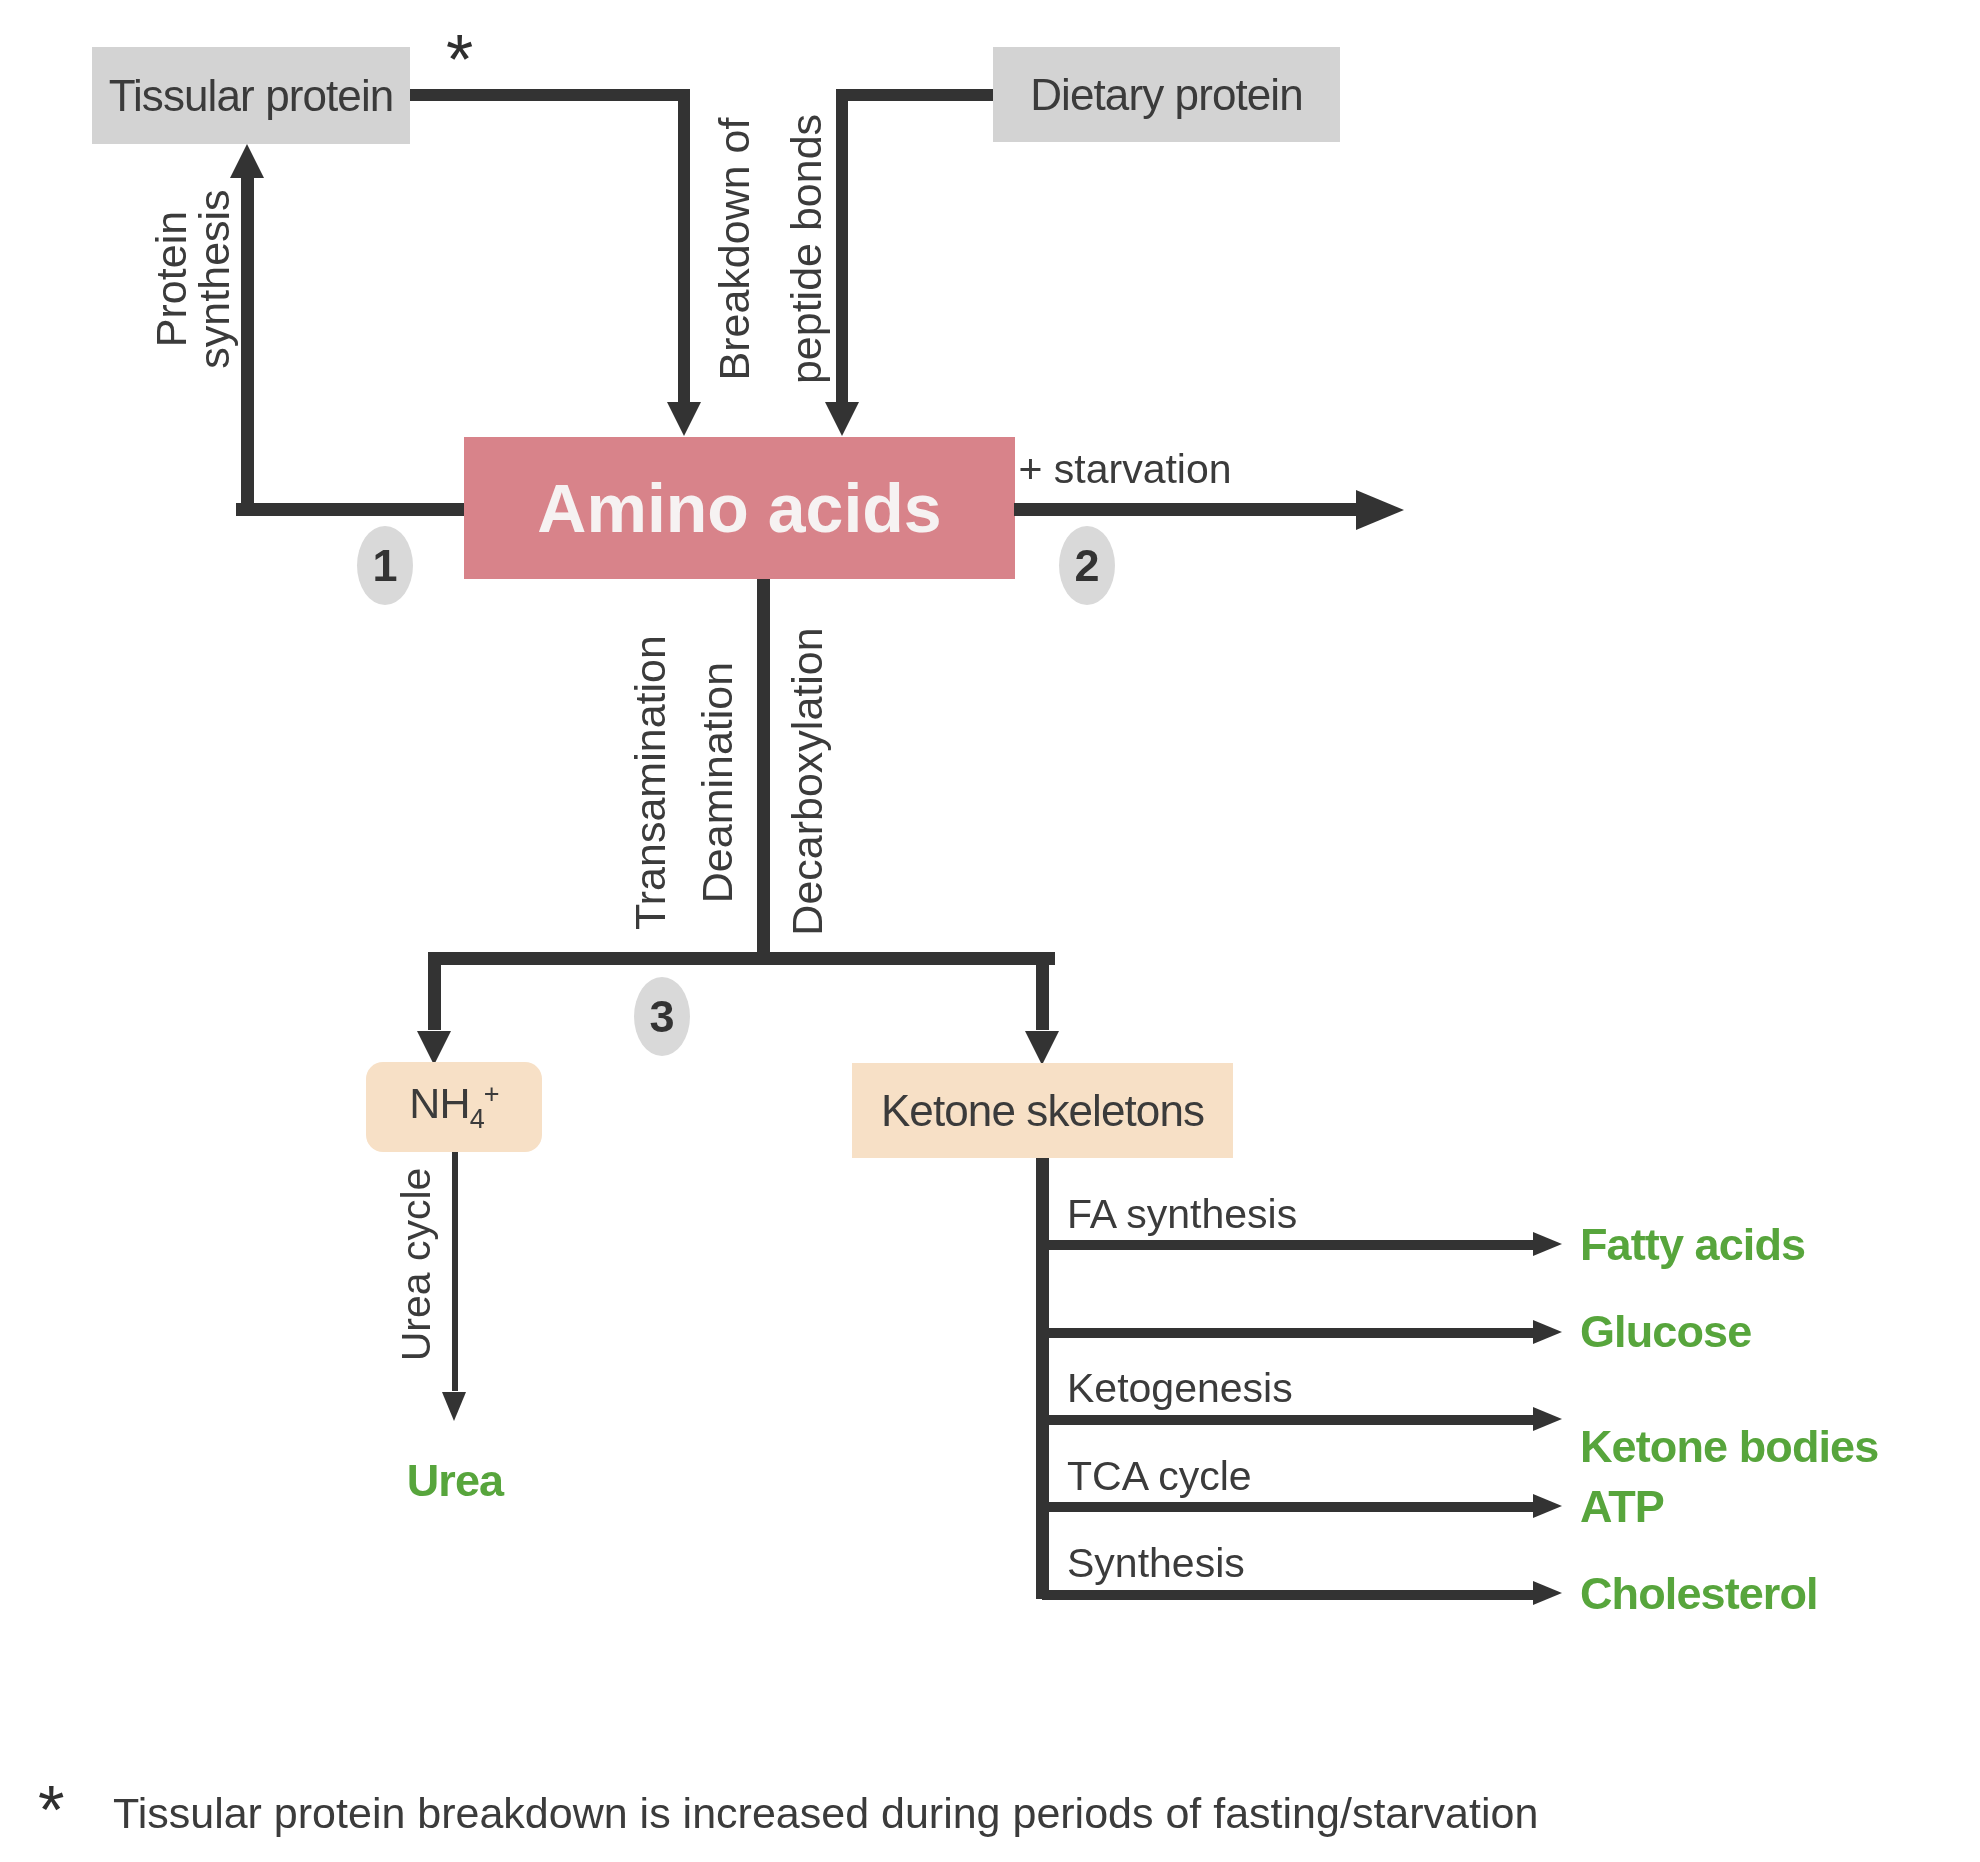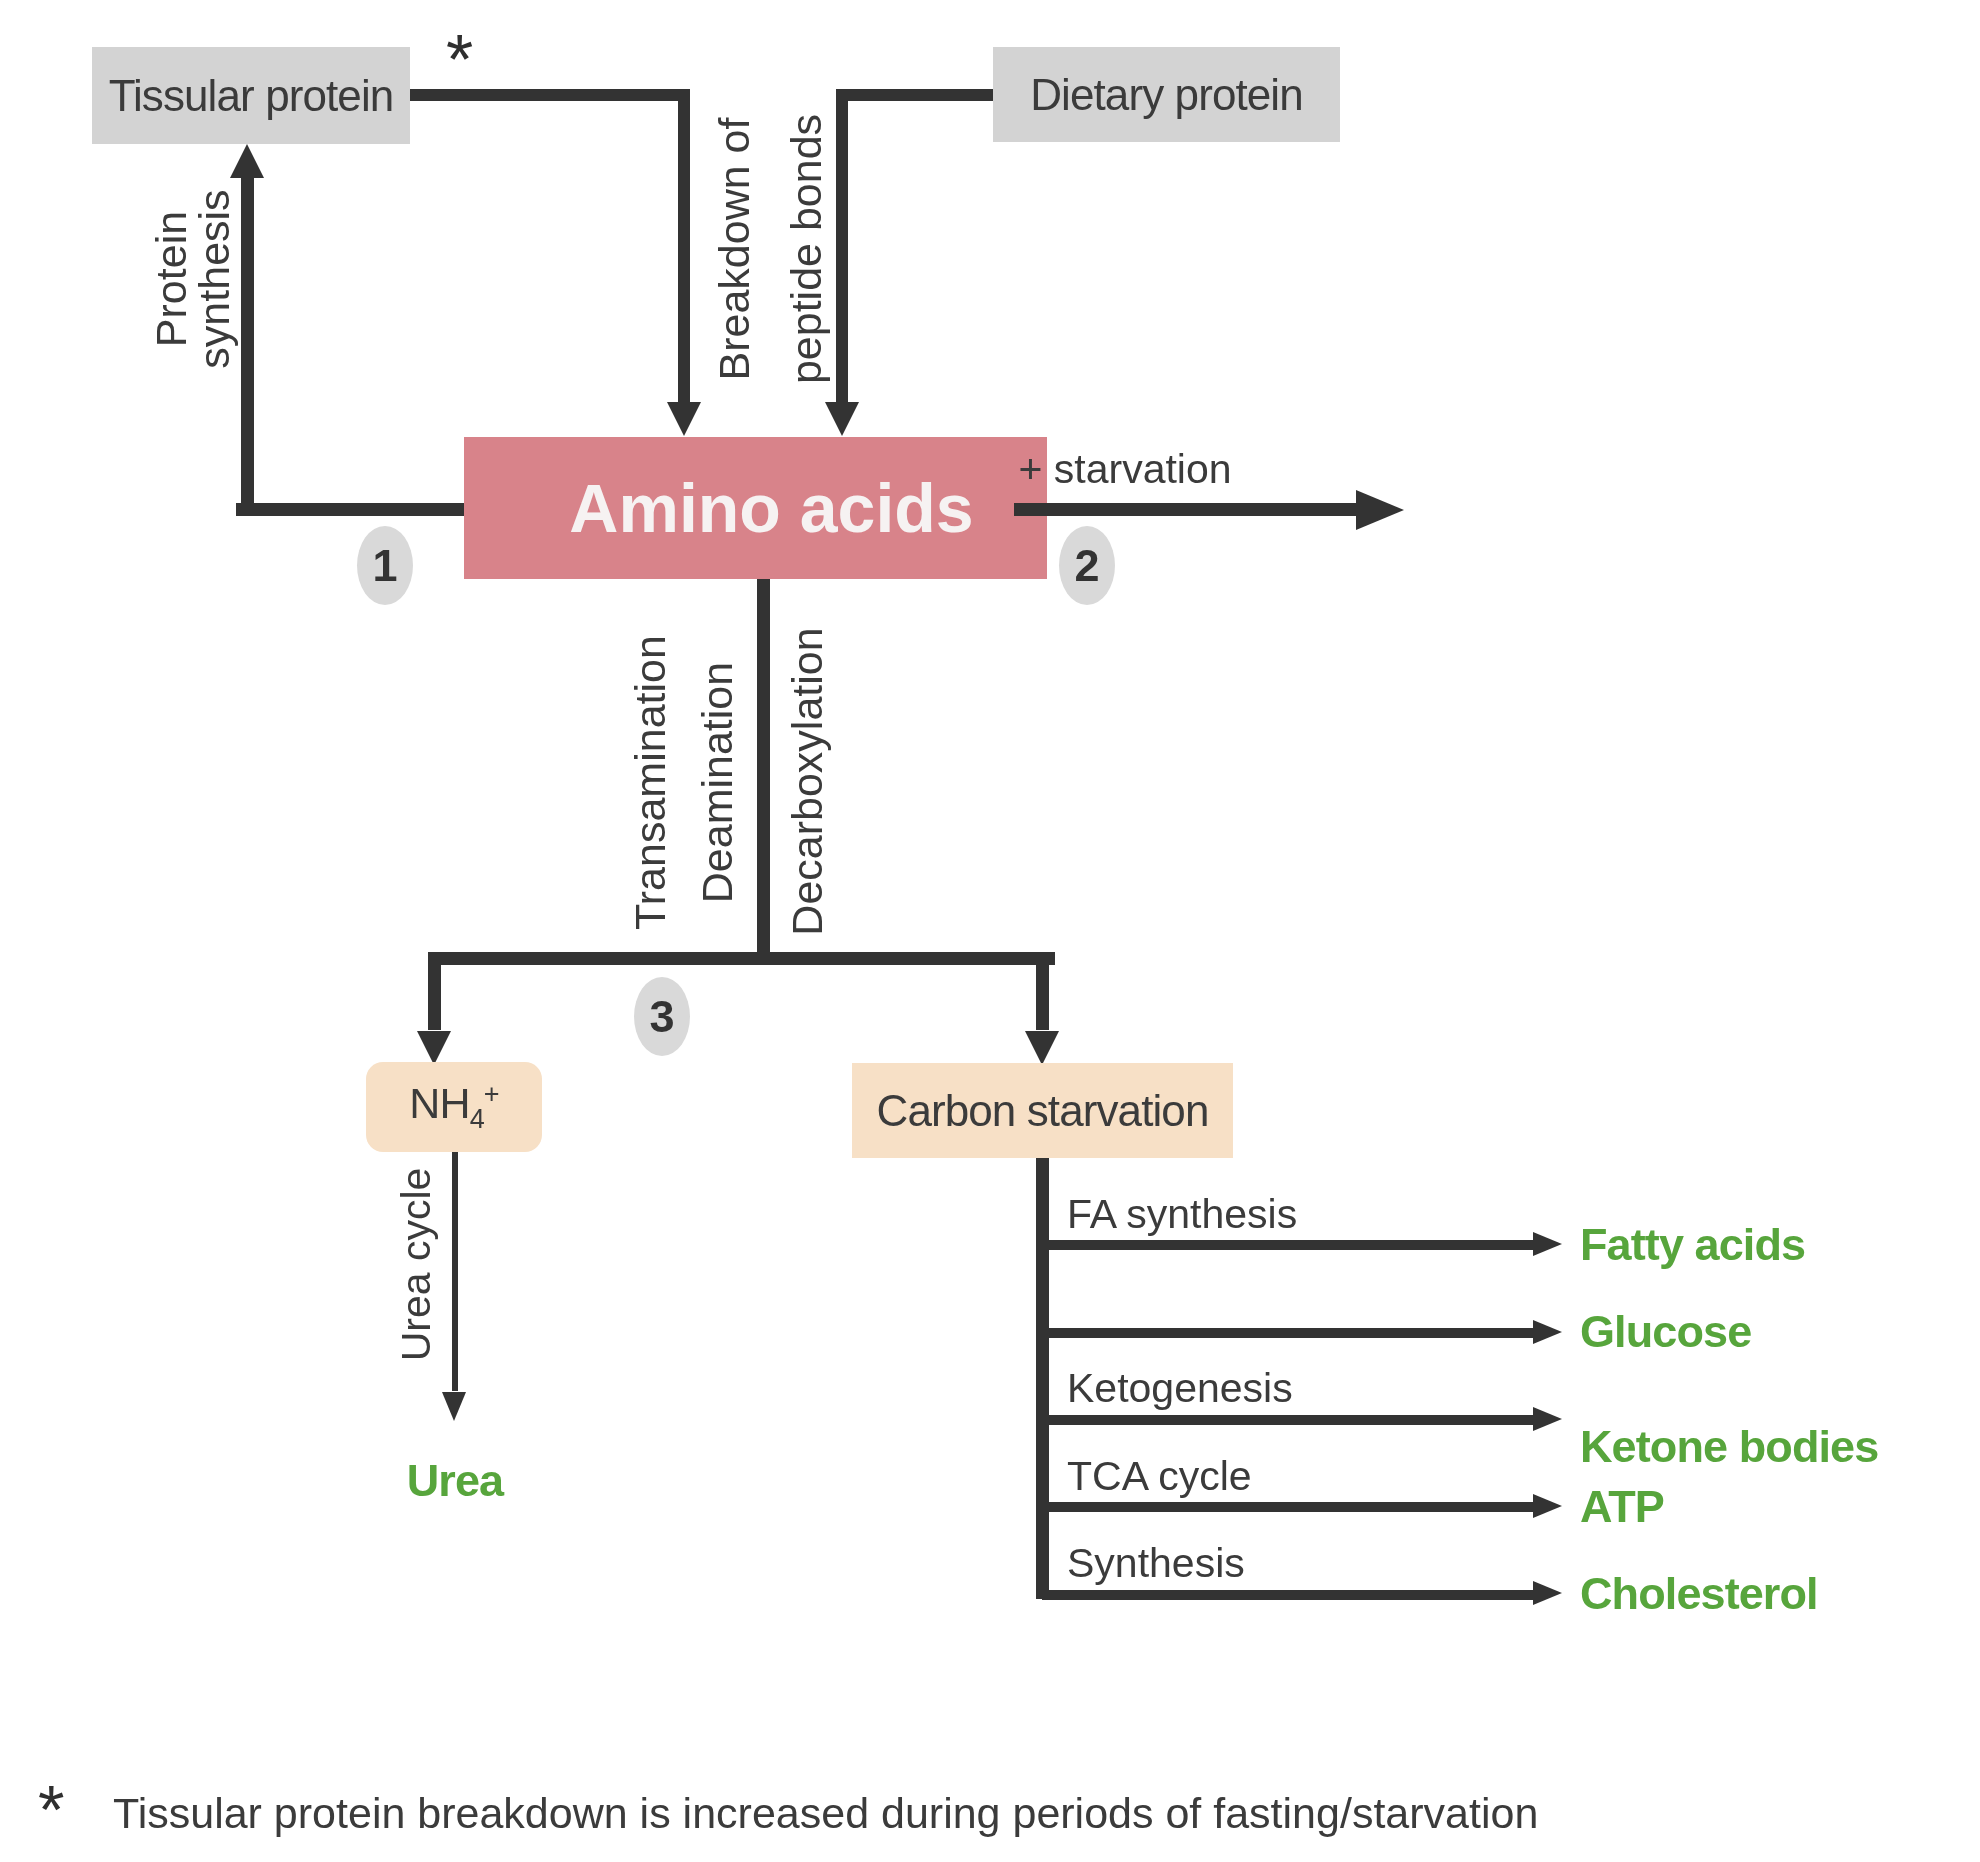--- a/index.html
+++ b/index.html
@@ -10,21 +10,21 @@
   #canvas{
     position:relative; width:1980px; height:1862px; background:#ffffff;
     font-family:"Liberation Sans", sans-serif; overflow:hidden;
   }
   .box{
     position:absolute; display:flex; align-items:center; justify-content:center;
     font-size:44px; letter-spacing:-0.9px; color:var(--label);
   }
   .box.gray{background:var(--box-gray);}
   .box.peach{background:var(--peach);}
-  .box.pink{background:var(--pink); color:#f6f2f2; font-weight:bold; font-size:68px; letter-spacing:0;padding-left:32px;}
+  .box.pink{background:var(--pink); color:#f6f2f2; font-weight:bold; font-size:68px; letter-spacing:0;}
   .hline,.vline{position:absolute; background:var(--ink);}
   .head{position:absolute; width:0; height:0;}
   .head.down{border-left:17px solid transparent; border-right:17px solid transparent; border-top:34px solid var(--ink);}
   .head.up{border-left:17px solid transparent; border-right:17px solid transparent; border-bottom:34px solid var(--ink);}
   .head.right-big{border-top:20px solid transparent; border-bottom:20px solid transparent; border-left:48px solid var(--ink);}
   .head.right-sm{border-top:12.6px solid transparent; border-bottom:12.6px solid transparent; border-left:29px solid var(--ink);}
   .head.down-sm{border-left:12.6px solid transparent; border-right:12.6px solid transparent; border-top:29px solid var(--ink);}
   .vlabel{
     position:absolute; transform:rotate(-90deg); text-align:center;
     font-size:43px; color:var(--label); white-space:nowrap;
@@ -111,21 +111,21 @@
     <span>3</span>
   </div>
 
   <div class="box peach" style="left:366px; top:1062px; width:176px; height:90px; font-size:43px;border-radius:17px;">
     <span>
       <span>NH</span><sub style="font-size:27px;">4</sub><sup style="font-size:27px;">+</sup>
     </span>
   </div>
 
   <div class="box peach" style="left:852px; top:1063px; width:381px; height:95px;">
-    <span>Carbon starvation</span>
+    <span>Ketone skeletons</span>
   </div>
 
   <div class="vline" style="left:452px; top:1152px; width:6.3px; height:239px;"></div>
   <div class="head down-sm" style="left:442px; top:1392px;"></div>
   <div class="vlabel" style="left:272px; top:1243px; width:288px; height:43px; line-height:43px; font-size:41px;">
     <span>Urea cycle</span>
   </div>
   <div class="product" style="left:365px; top:1418px; width:180px; text-align:center;margin-top:36px;">Urea</div>
 
   <div class="vline" style="left:1036px; top:1158px; width:12.6px; height:441px;"></div>

